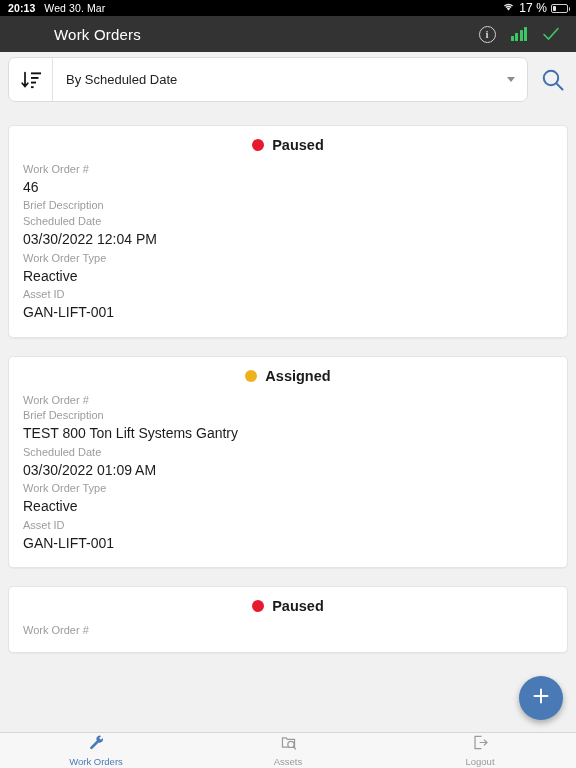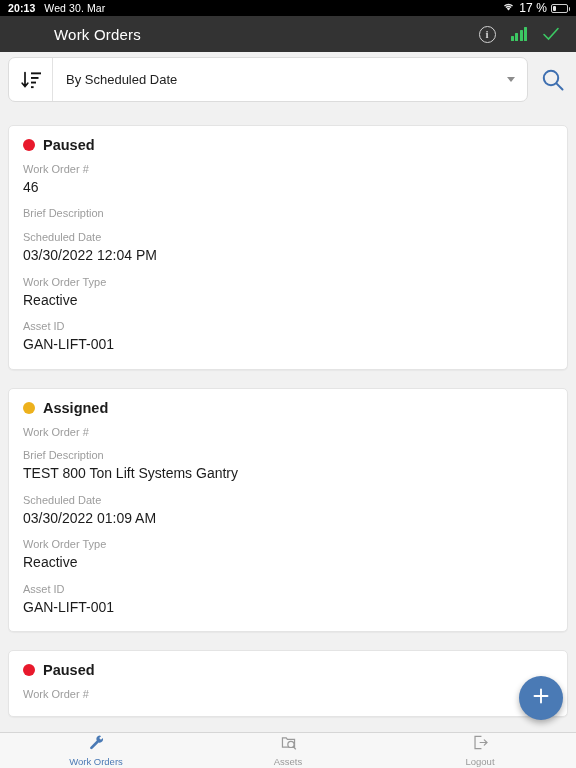--- a/index.html
+++ b/index.html
@@ -65,24 +65,24 @@
            border-right:4.5px solid transparent; border-top:5px solid #8c8c8c; }
   .search-btn { width:30px; height:30px; display:flex; align-items:center; justify-content:center; }
 
   
   .list { position:absolute; top:113px; bottom:36px; left:0; right:0; overflow:hidden; padding:12px 8px 0 8px; }
   .card {
     background:#fff; border:1px solid #e4e4e4; border-radius:5px;
     padding:11px 14px 14px 14px; margin-bottom:18px;
     box-shadow:0 1px 1px rgba(0,0,0,.04);
   }
-  .card-status { display:flex; align-items:center; gap:8px; margin-bottom:9px; }
+  .card-status { display:flex; align-items:center; gap:8px; margin-bottom:9px;justify-content:center; }
   .dot { width:12px; height:12px; border-radius:50%; flex:none; }
   .status-text { font-size:14.5px; font-weight:700; color:#1b1b1b; }
-  .field { margin-top:9px; }
+  .field { margin-top:1px; }
   .field:first-of-type { margin-top:0; }
   .f-label { font-size:11px; color:#9c9c9c; line-height:1.35; }
   .f-value { font-size:14px; color:#1b1b1b; line-height:1.4; margin-top:1px; }
 
   
   .fab {
     position:absolute; right:13px; bottom:48px; width:44px; height:44px;
     border-radius:50%; background:#4a7ab5; box-shadow:0 3px 6px rgba(0,0,0,.3);
     display:flex; align-items:center; justify-content:center;
   }

